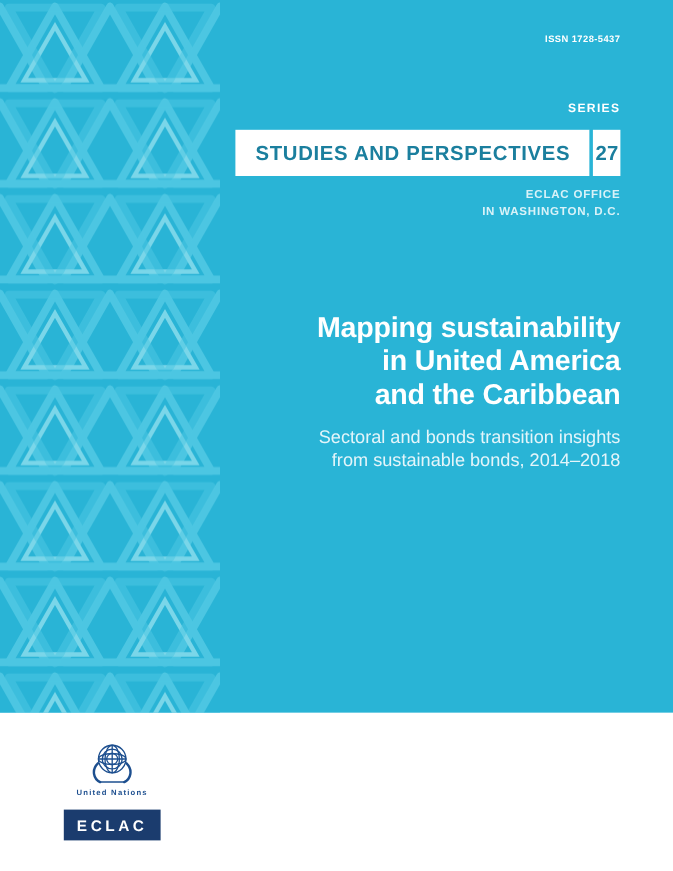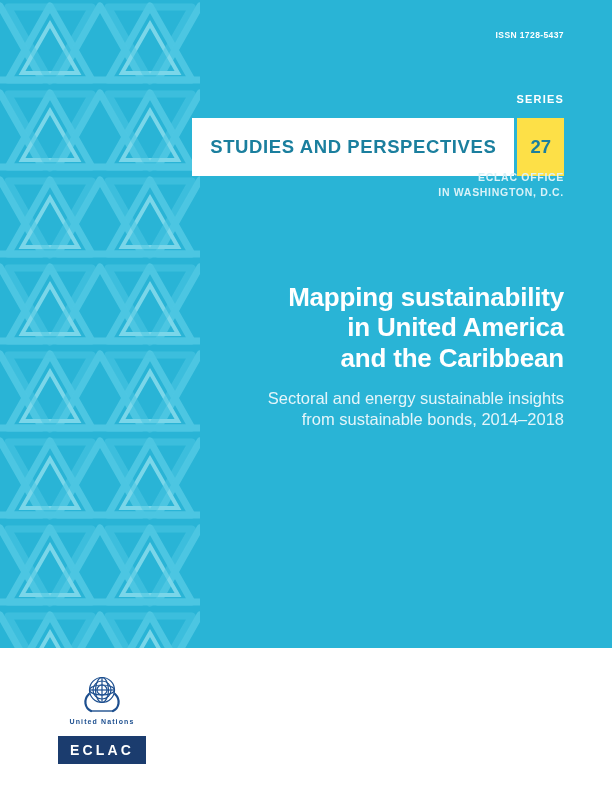--- a/index.html
+++ b/index.html
@@ -58,47 +58,47 @@
     font-weight: bold;
     letter-spacing: 1.2px;
     color: #ffffff;
     text-align: right;
     margin-left: 12px;
   }
   .series-bar {
     position: absolute;
     top: 118px;
     right: 48px;
-    height: 58px;
+    height: 42px;
     display: flex;
     align-items: stretch;
   }
   .series-bar-title {
     background: #ffffff;
     color: #1b7f9e;
     font-size: 18.5px;
     font-weight: bold;
     letter-spacing: 0.6px;
     display: flex;
     align-items: center;
     padding: 0 18px 0 18px;
   }
   .series-bar-sep {
     width: 3px;
     background: #29b4d6;
   }
   .series-bar-num {
-    background: #fde047;
+    background: #ffffff;
     color: #1b7f9e;
     font-size: 18.5px;
     font-weight: bold;
     display: flex;
     align-items: center;
     justify-content: center;
-    padding: 0 13px;
+    padding: 0 2px;
   }
 
   
   .office {
     position: absolute;
     top: 170px;
     right: 48px;
     text-align: right;
     color: #d9f2f8;
     font-size: 10.5px;
@@ -232,21 +232,21 @@
       <div>IN WASHINGTON, D.C.</div>
     </div>
 
     <div class="title">
       <div>Mapping sustainability</div>
       <div>in United America</div>
       <div>and the Caribbean</div>
     </div>
 
     <div class="subtitle">
-      <div>Sectoral and energy sustainable insights</div>
+      <div>Sectoral and bonds transition insights</div>
       <div>from sustainable bonds, 2014–2018</div>
     </div>
 
 
   </div>
 
   <div class="logo-area">
 
     <div class="un-logo">
       <svg class="un-emblem" width="48" height="44" viewBox="0 0 48 44" xmlns="http://www.w3.org/2000/svg">

